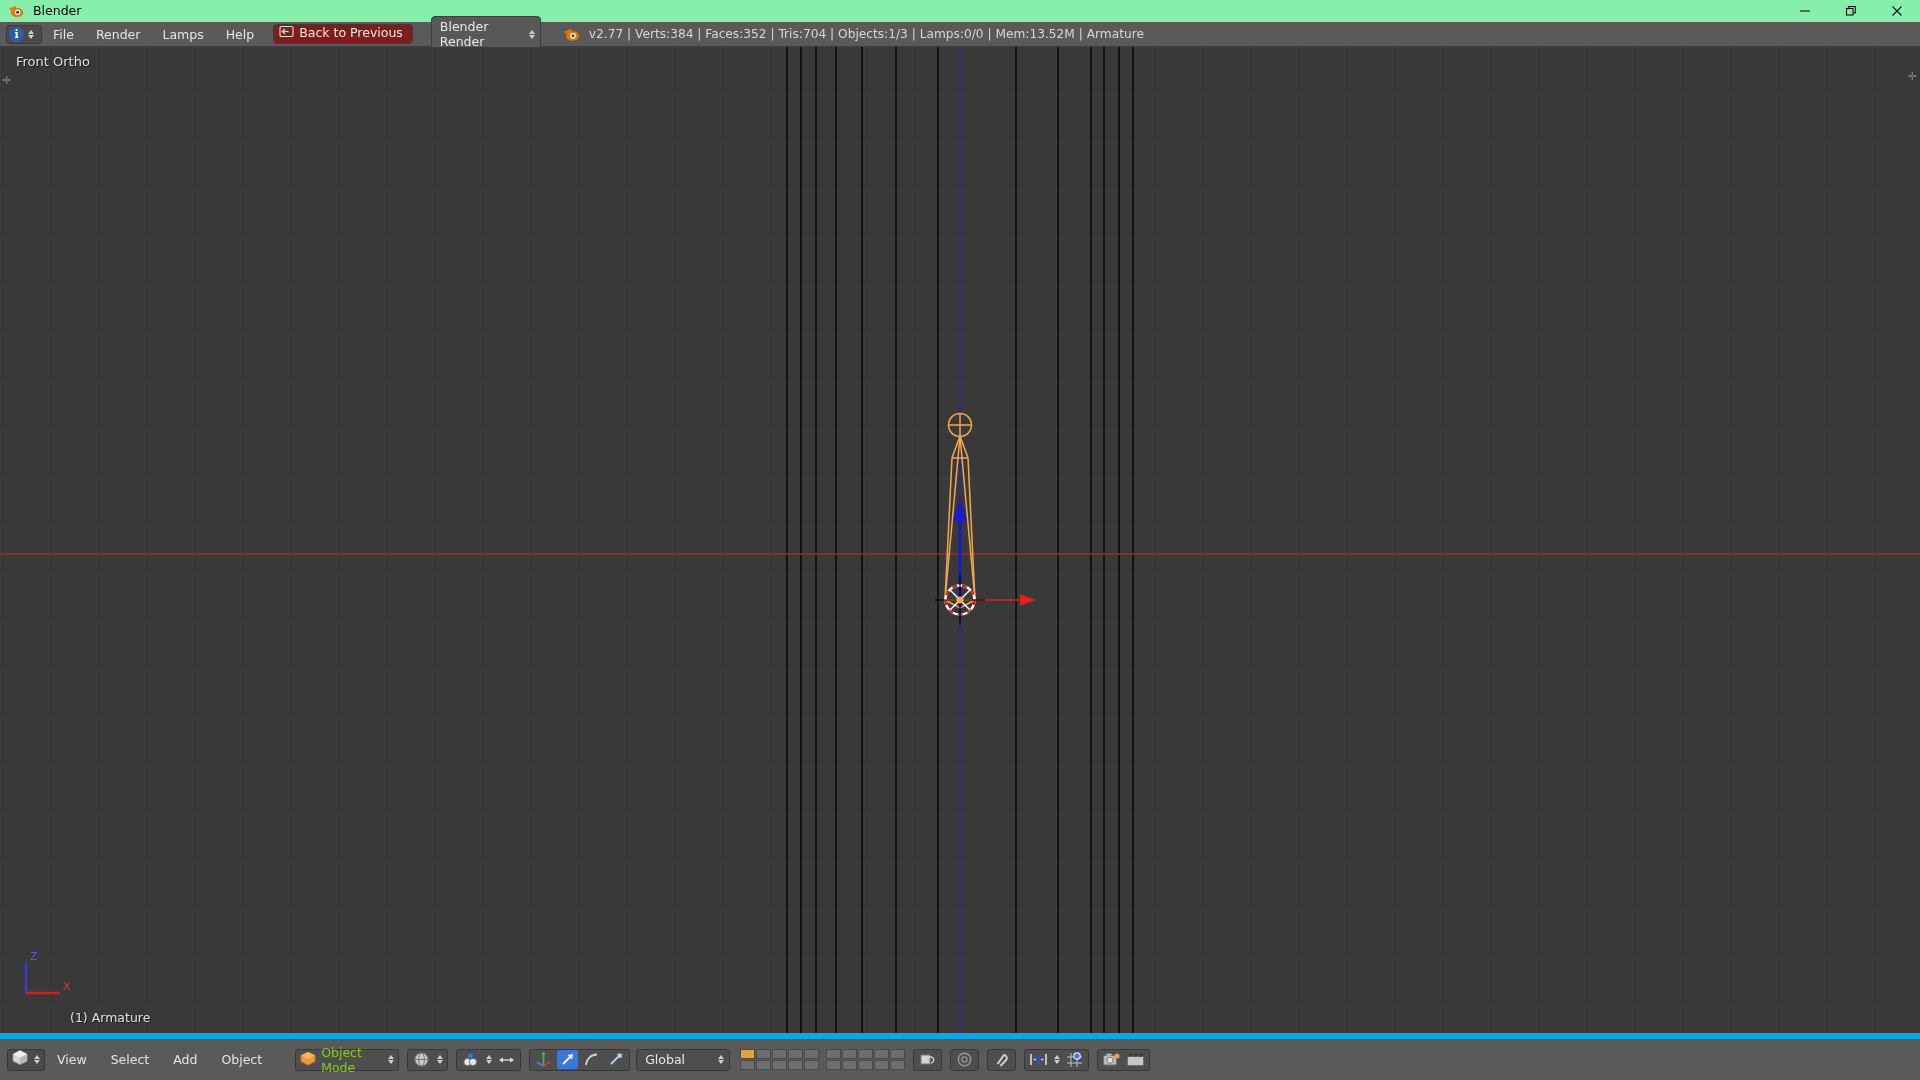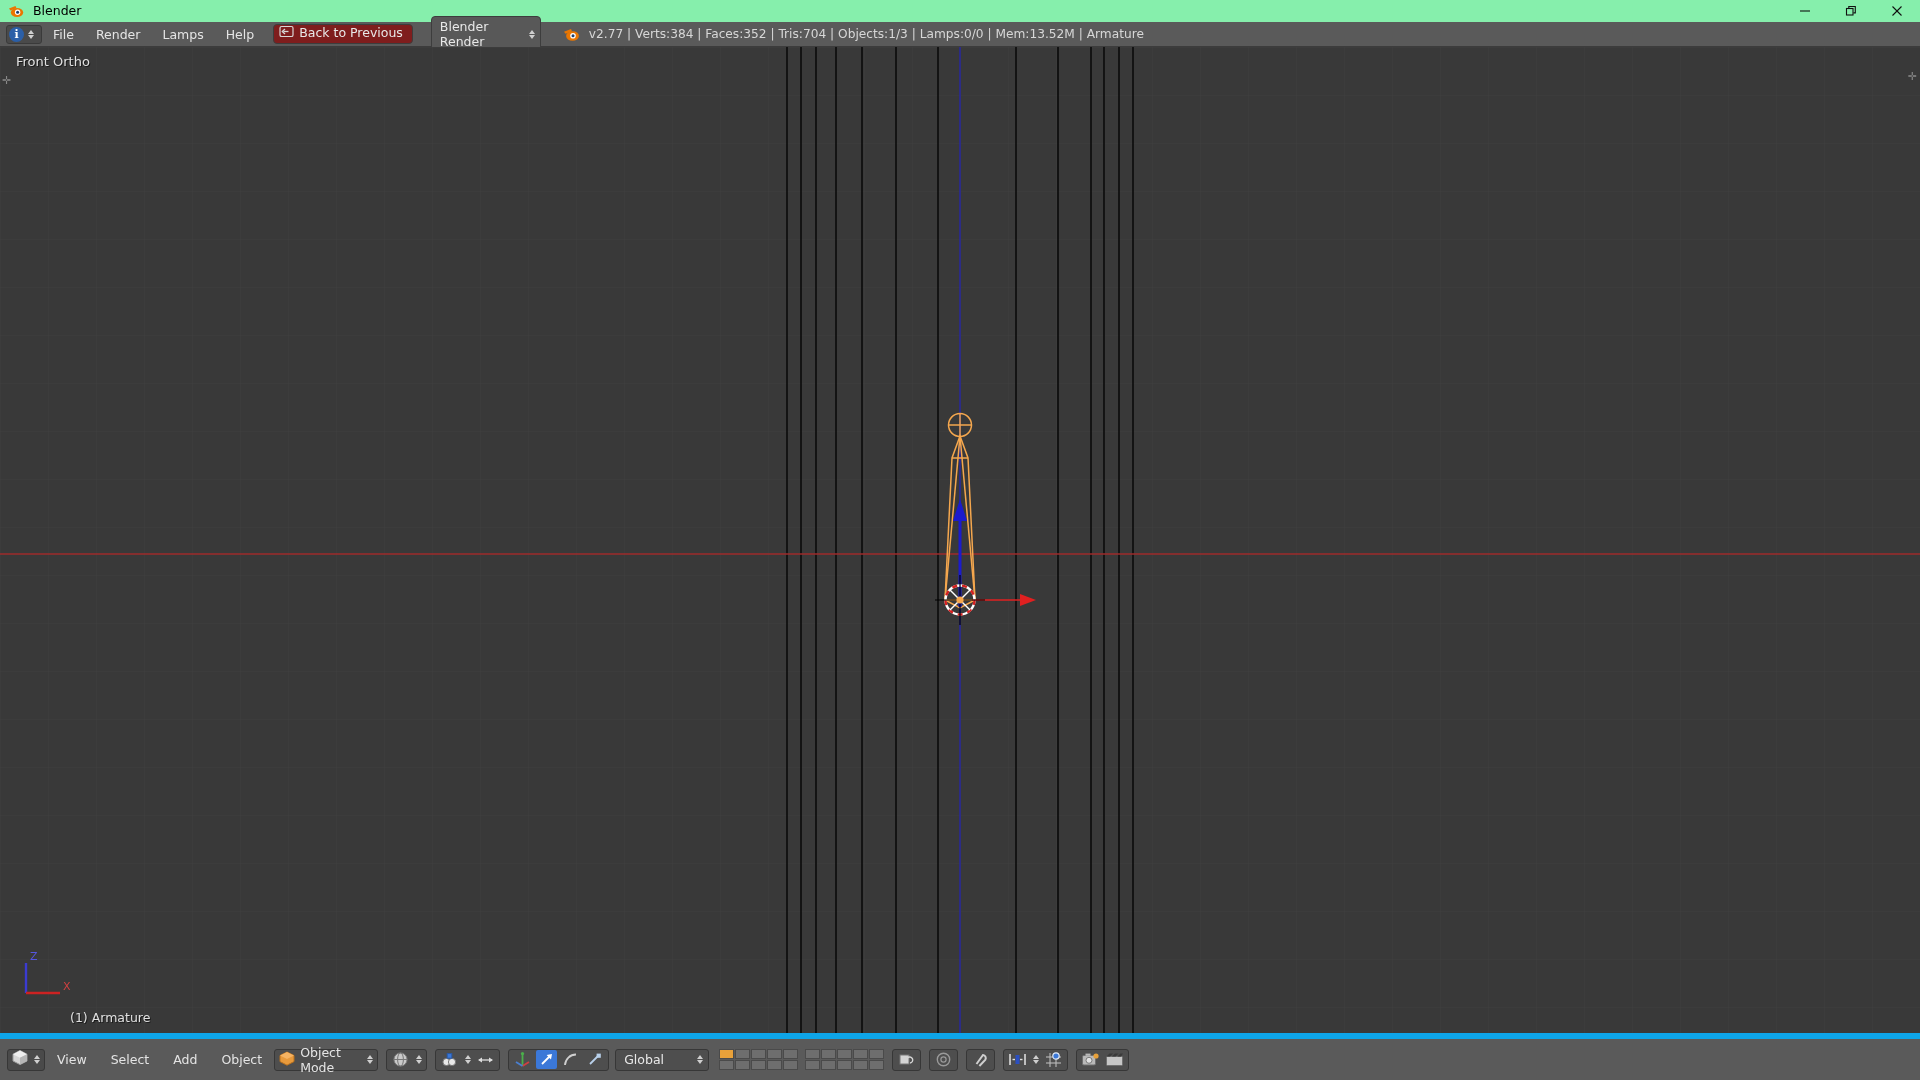--- a/index.html
+++ b/index.html
@@ -111,24 +111,24 @@
   }
   .bb-editor-sel {
     margin-left: 7px; height: 22px;
     background: #4a4a4a; border: 1px solid #373737; border-radius: 3px;
     display: flex; align-items: center; padding: 0 3px; gap: 3px;
   }
   .bb-menu {
     font-size: 12.5px; color: #e4e4e4; padding: 0 12px; line-height: 47px;
   }
   .mode-sel {
-    margin-left: 0; height: 22px; width: 104px; border-radius: 3px;
+    margin-left: 21px; height: 22px; width: 104px; border-radius: 3px;
     background: #4e4e4e; border: 1px solid #373737;
     display: flex; align-items: center; gap: 5px;
-    padding: 0 3px 0 4px; color: #e5e5e5; font-size: 12.5px;
+    padding: 0 3px 0 4px; color: #84cc16; font-size: 12.5px;
   }
   .grp {
     display: flex; align-items: center; height: 22px;
     background: #4e4e4e; border: 1px solid #373737; border-radius: 3px;
     margin-left: 8px; padding: 0 3px; gap: 3px;
   }
   .ibtn {
     width: 21px; height: 19px; border-radius: 2px;
     display: flex; align-items: center; justify-content: center;
     background: transparent;

